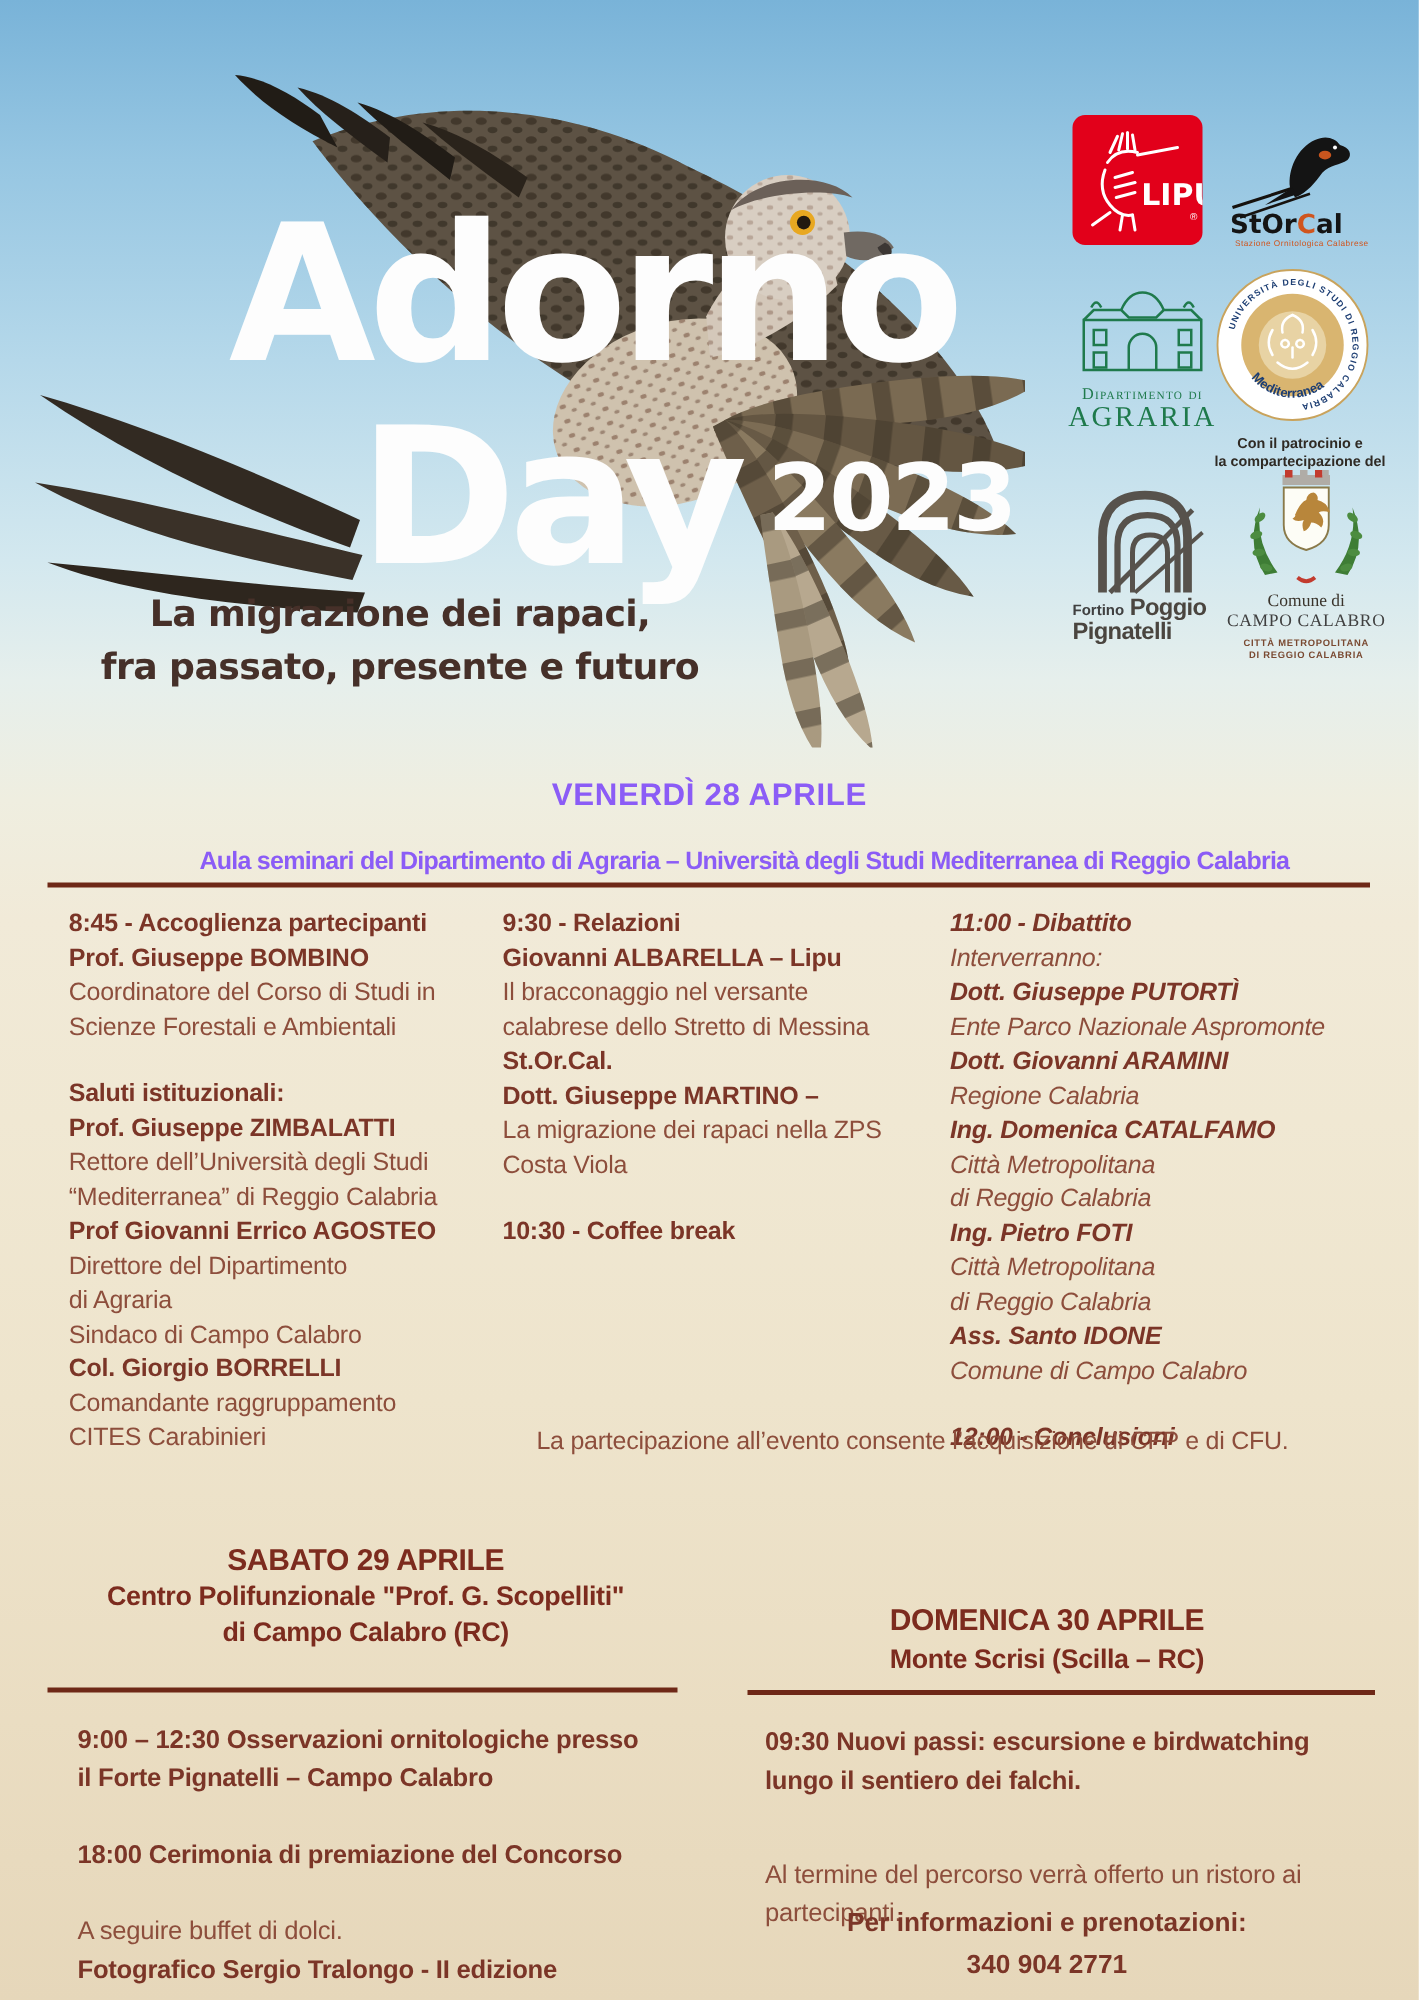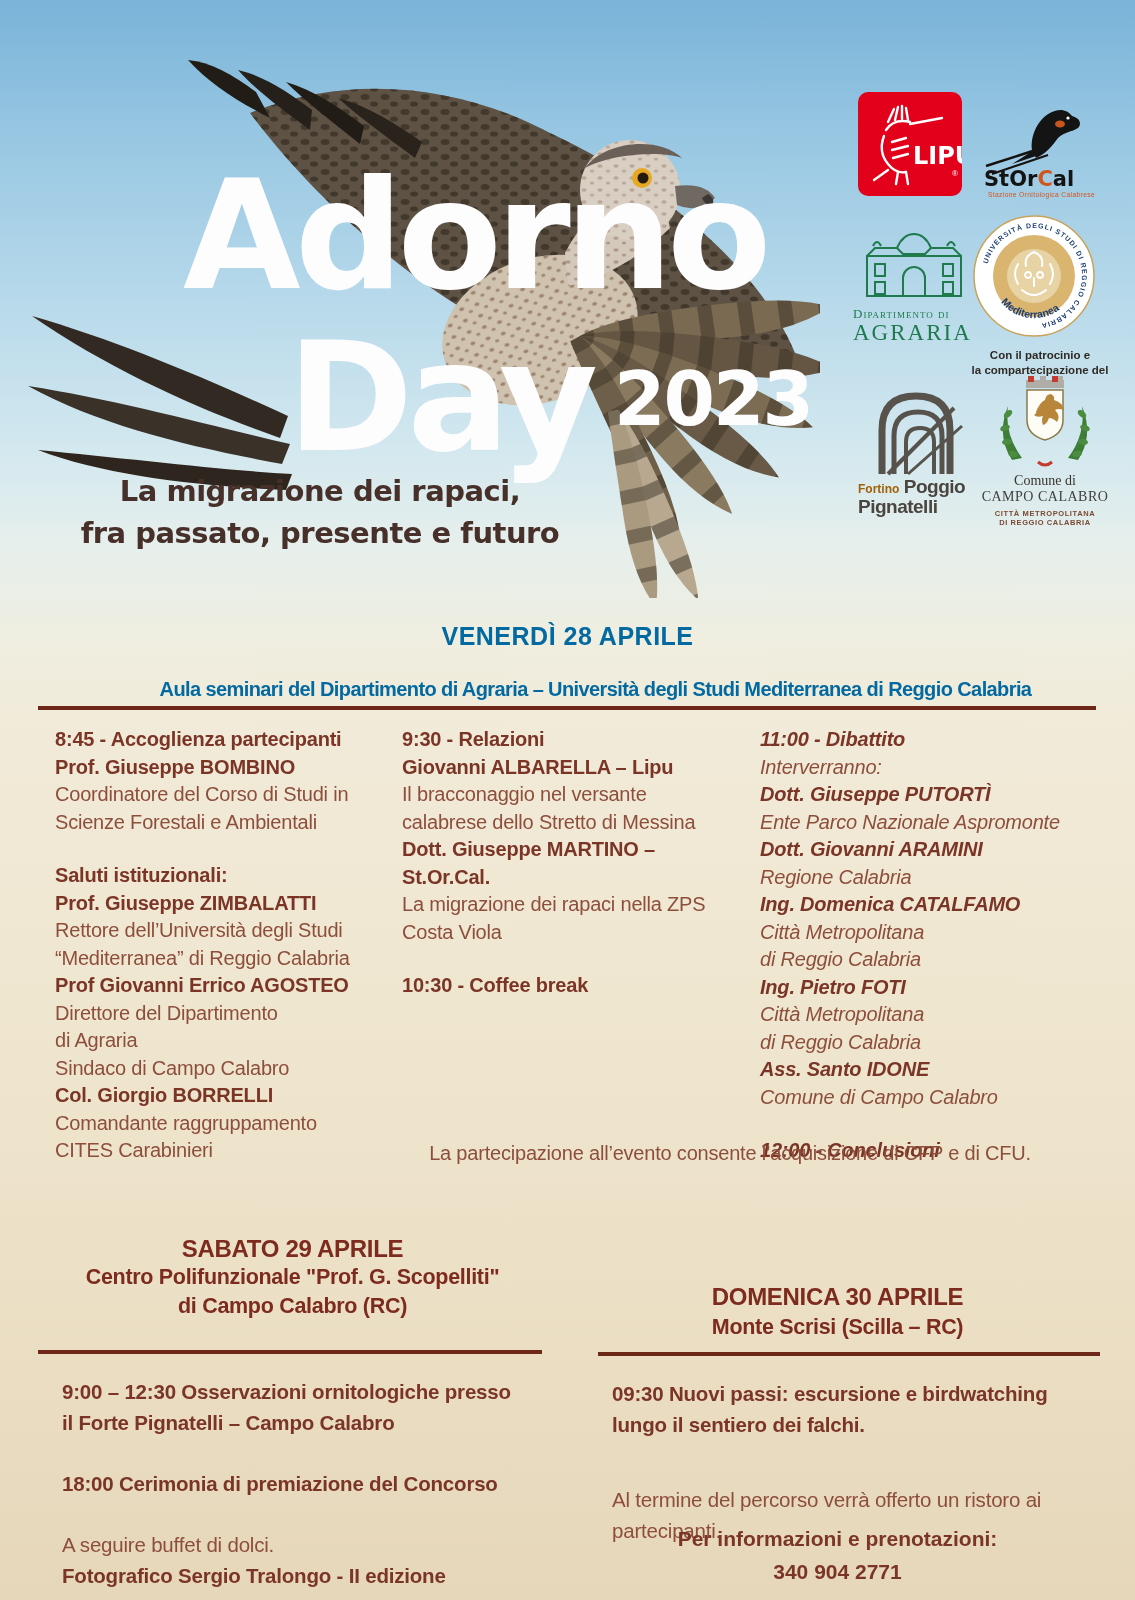--- a/index.html
+++ b/index.html
@@ -21,36 +21,36 @@
   #title2{left:287px;top:322px;}
   #year{left:614px;top:356px;font-family:"DejaVu Sans",sans-serif;font-weight:800;
         color:#fdfdfd;font-size:74px;letter-spacing:-2px;z-index:3;}
   #subtitle{left:60px;top:470px;width:520px;text-align:center;z-index:3;
     font-family:"DejaVu Sans",sans-serif;font-weight:700;color:#463029;
     font-size:29px;line-height:42px;letter-spacing:-0.5px;}
   
   .logoBox{z-index:4;}
   #lipu{left:858px;top:92px;width:104px;height:104px;background:#e2001a;border-radius:10px;}
   #storcal{left:976px;top:98px;width:120px;height:104px;}
-  #agraria{left:853px;top:226px;width:122px;height:112px;color:#1f7a4c;}
+  #agraria{left:853px;top:226px;width:122px;height:112px;text-align:center;color:#1f7a4c;}
   .agr1{font-family:"Liberation Serif",serif;font-variant:small-caps;font-size:13px;letter-spacing:1px;margin-top:2px;}
   .agr2{font-family:"Liberation Serif",serif;font-size:23px;letter-spacing:2px;margin-top:-2px;}
   #mediterranea{left:972px;top:214px;width:124px;height:124px;}
   #patronage{left:960px;top:348px;width:160px;text-align:center;
      font-weight:bold;font-size:11.5px;line-height:15px;color:#2f2a24;}
   #fortino{left:858px;top:382px;width:128px;height:132px;}
   .fortText{position:absolute;left:0;top:96px;width:128px;line-height:17px;}
-  .fortRed{color:#a16207;font-weight:bold;font-size:12px;}
+  .fortRed{color:#404040;font-weight:bold;font-size:12px;}
   .fortBig{color:#4a453f;font-weight:bold;font-size:19px;letter-spacing:-0.5px;}
   #comune{left:978px;top:376px;width:134px;height:160px;text-align:center;}
   .comTxt1{font-family:"Liberation Serif",serif;font-size:14px;color:#3a342c;margin-top:1px;}
   .comTxt2{font-family:"Liberation Serif",serif;font-size:14px;color:#404040;letter-spacing:0.5px;}
   .comTiny{font-size:7.5px;font-weight:bold;color:#7a4a32;letter-spacing:0.6px;margin-top:4px;line-height:9px;}
   
-  .maroon{color:#0369a1;}
+  .maroon{color:#8b5cf6;}
   #fridayTitle{left:0;top:622px;width:1135px;text-align:center;
      font-weight:bold;font-size:25px;letter-spacing:0.5px;z-index:3;}
   #fridayVenue{left:0;top:678px;width:1135px;text-align:center;
      font-weight:bold;font-size:20px;letter-spacing:-0.6px;z-index:3;padding-left:28px;}
   .rule{background:#6e2817;height:4px;z-index:3;}
   #ruleFull{left:38px;top:706px;width:1058px;}
   .col{top:726px;width:348px;z-index:3;font-size:20px;line-height:27.5px;}
   #col1{left:55px;} #col2{left:402px;} #col3{left:760px;font-style:italic;}
   .line{color:#8d4e3c;letter-spacing:-0.2px;}
   .line.bold{color:#7b3527;font-weight:bold;}
@@ -306,22 +306,22 @@
     <div class="line">Sindaco di Campo Calabro</div>
     <div class="line bold">Col. Giorgio BORRELLI</div>
     <div class="line">Comandante raggruppamento</div>
     <div class="line">CITES Carabinieri</div>
   </div>
 <div id="col2" class="abs col">
     <div class="line bold">9:30 - Relazioni</div>
     <div class="line bold">Giovanni ALBARELLA – Lipu</div>
     <div class="line">Il bracconaggio nel versante</div>
     <div class="line">calabrese dello Stretto di Messina</div>
+    <div class="line bold">St.Or.Cal.</div>
     <div class="line bold">Dott. Giuseppe MARTINO –</div>
-    <div class="line bold">St.Or.Cal.</div>
     <div class="line">La migrazione dei rapaci nella ZPS</div>
     <div class="line">Costa Viola</div>
     <div class="line bold gap">10:30 - Coffee break</div>
   </div>
 <div id="col3" class="abs col">
     <div class="line bold">11:00 - Dibattito</div>
     <div class="line">Interverranno:</div>
     <div class="line bold">Dott. Giuseppe PUTORTÌ</div>
     <div class="line">Ente Parco Nazionale Aspromonte</div>
     <div class="line bold">Dott. Giovanni ARAMINI</div>

